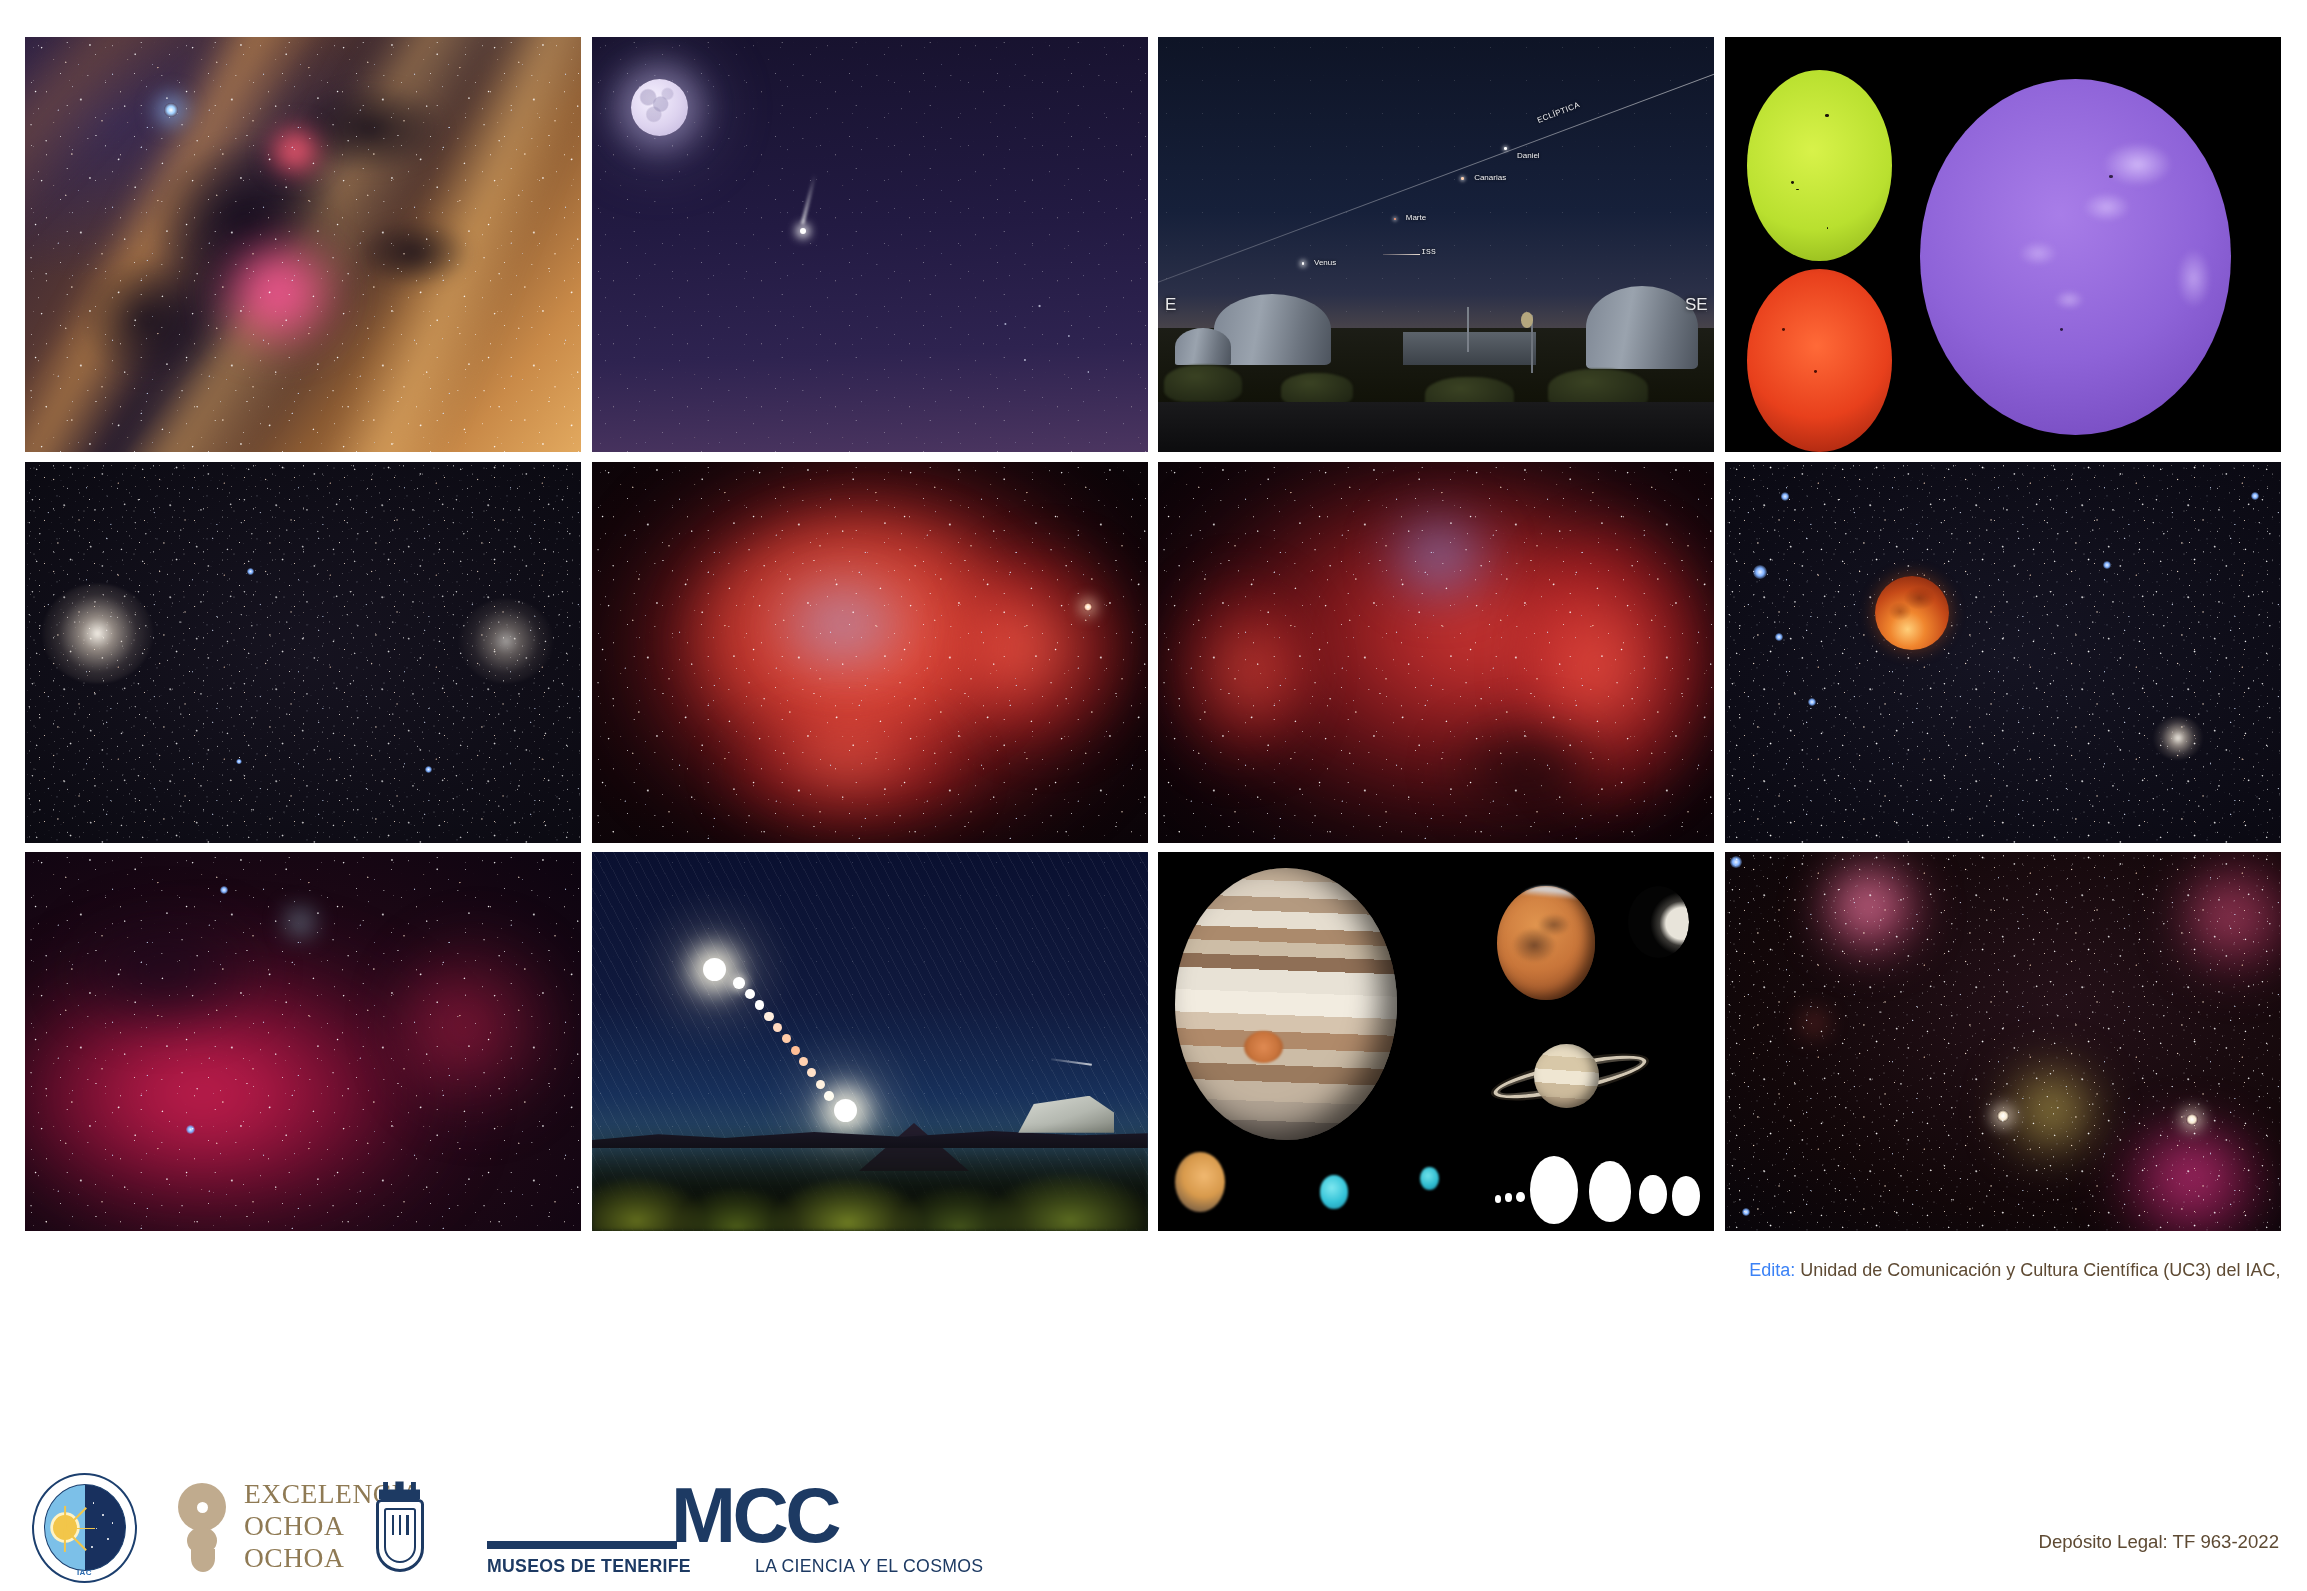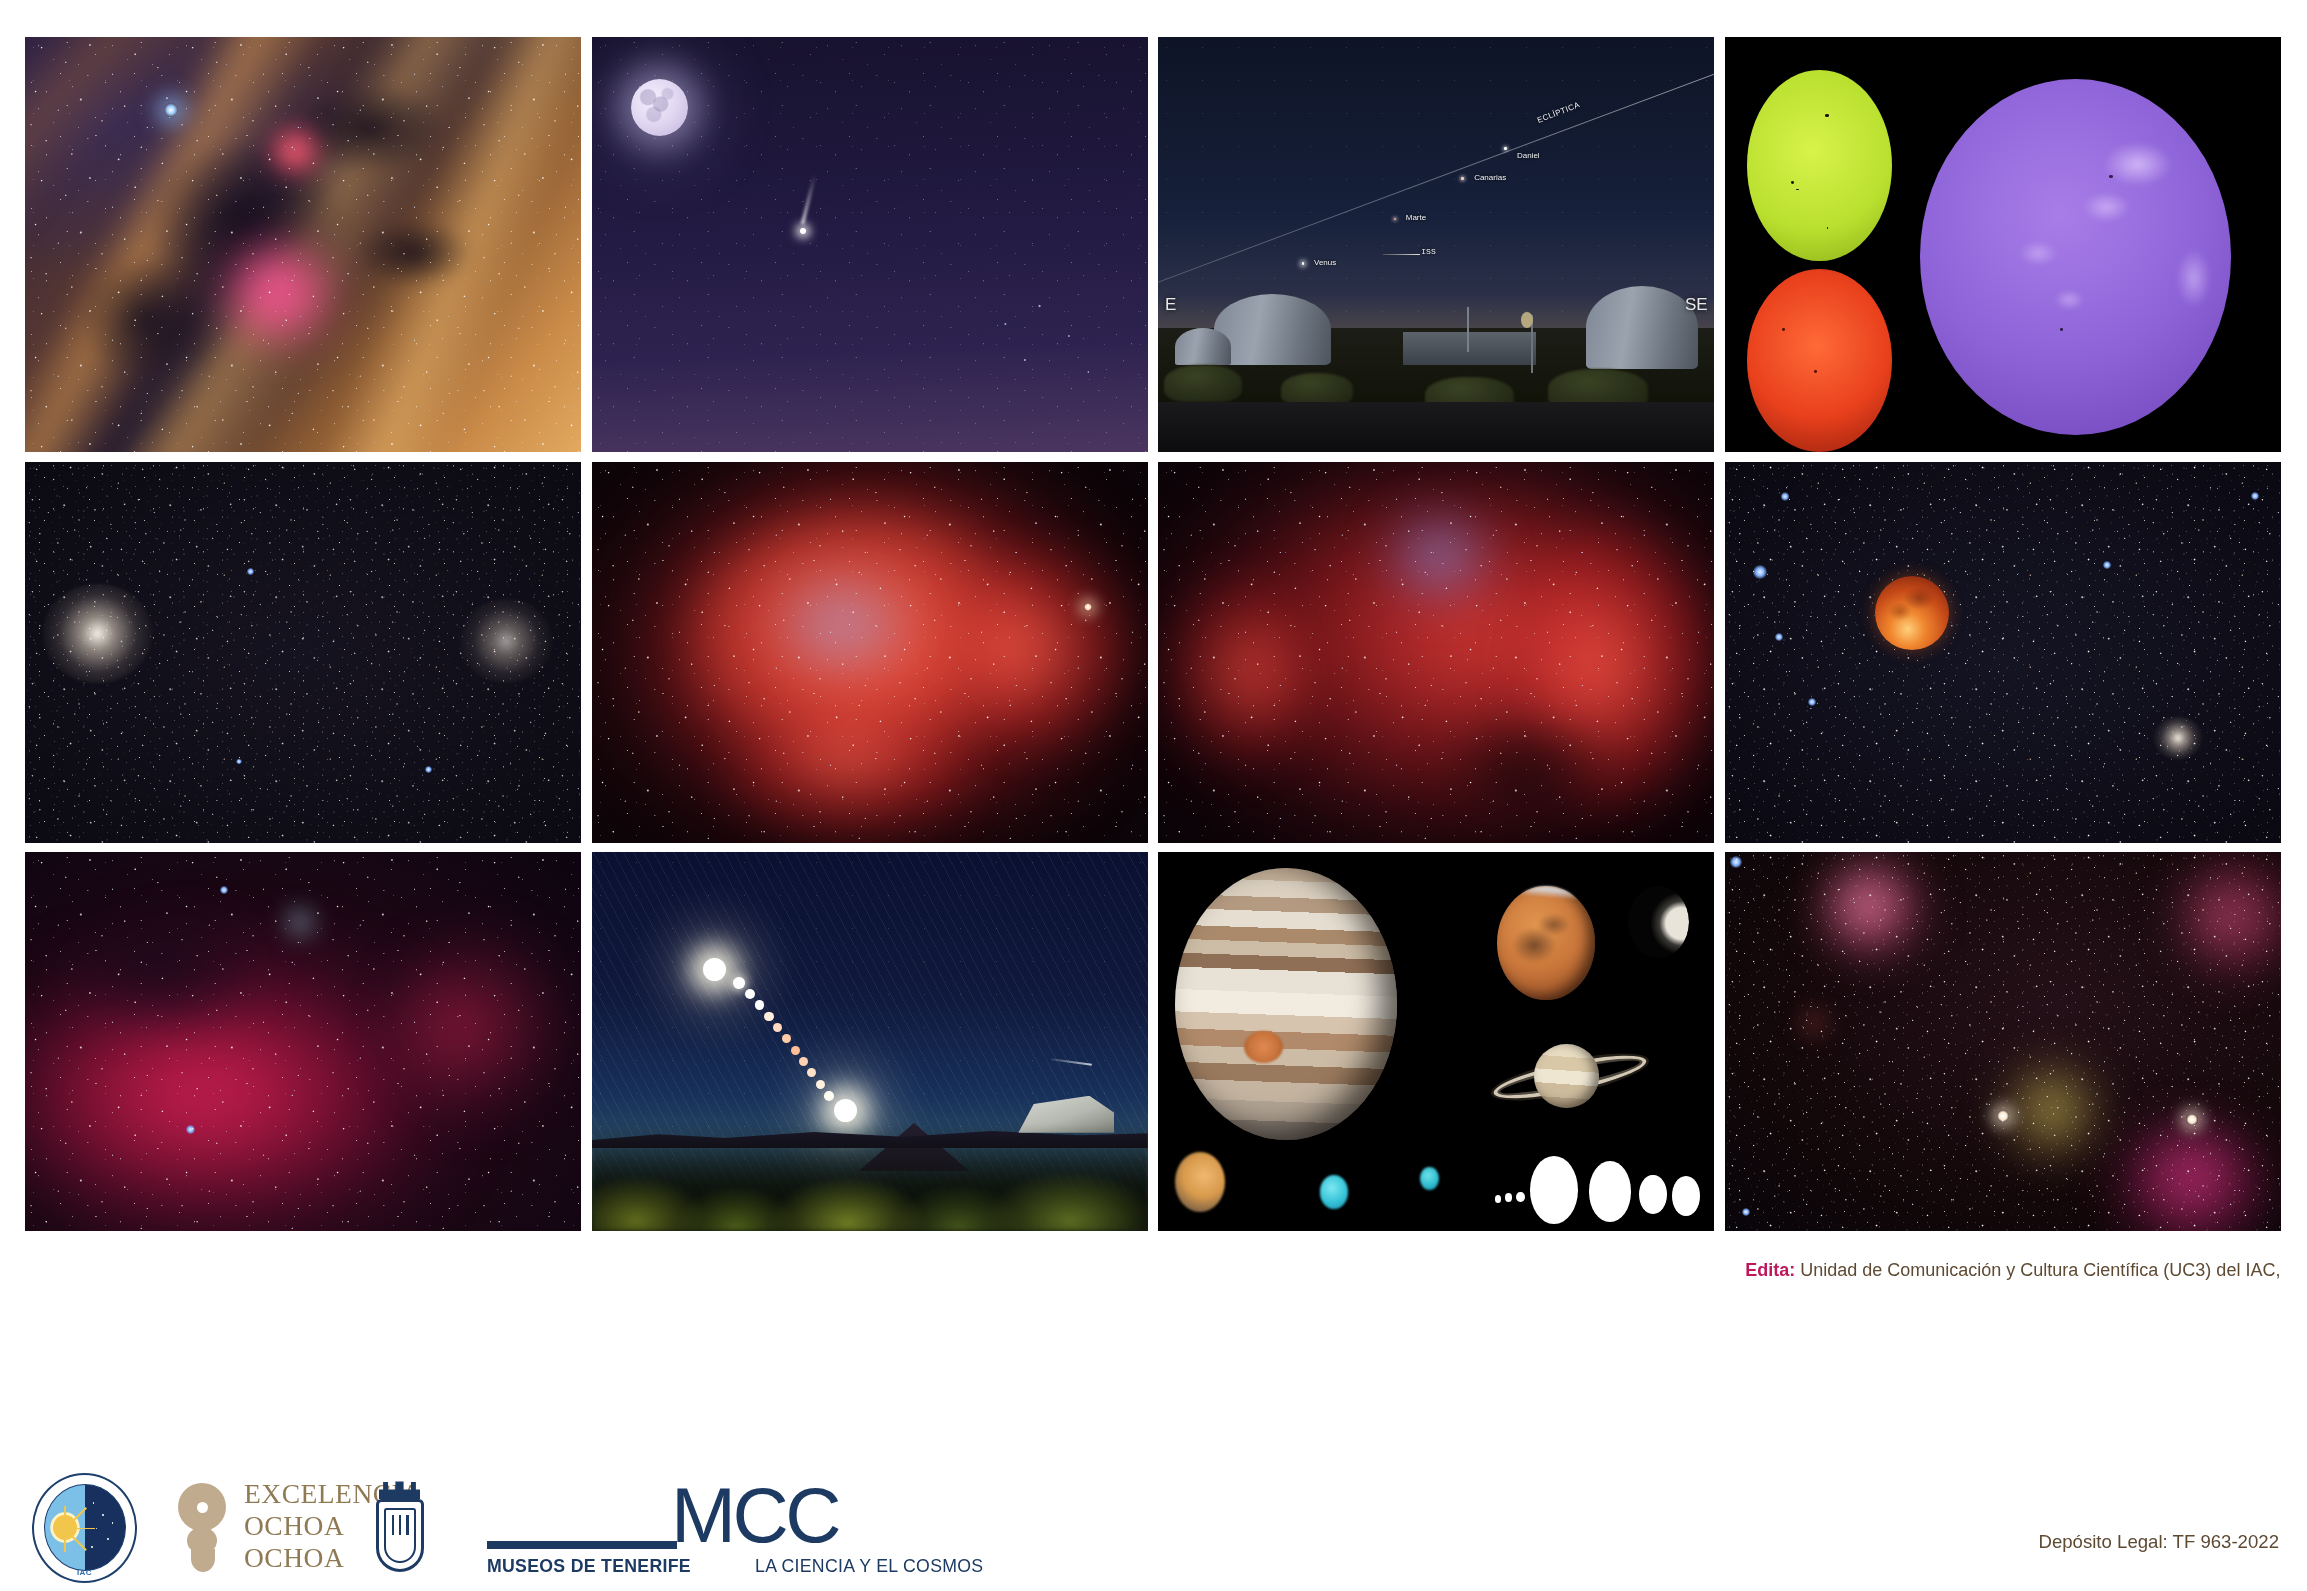--- a/index.html
+++ b/index.html
@@ -342,21 +342,21 @@
   
   .c12 { background: radial-gradient(ellipse at 60% 40%, #241018 0%, #120709 65%, #08050a 100%); }
 
   
   .credits {
     position:absolute; right:26.6px; top:1256px; width:1382px;
     text-align:right; color:#5e4a33; line-height:1.62;
     font-size:18px;
     font-family: "Liberation Sans", sans-serif;
   }
-  .credits b { font-weight:700; color:#be185d; }
+  .credits b { font-weight:400; color:#3b82f6; }
 
   
   .footer { position:absolute; left:0; top:1462px; width:2307px; height:129px; }
 
   .iac-logo { position:absolute; left:32px; top:10.6px; width:105px; height:110px; }
   .iac-oval {
     position:absolute; inset:0; border-radius:50%;
     border: 2.7px solid #1c3f6e; background:#fff;
   }
   .iac-inner {
@@ -420,21 +420,21 @@
     clip-path: polygon(0% 100%, 0% 46%, 10% 46%, 10% 4%, 22% 4%, 22% 46%, 40% 46%, 40% 0%, 60% 0%, 60% 46%, 78% 46%, 78% 4%, 90% 4%, 90% 46%, 100% 46%, 100% 100%);
   }
   .shield-rib {
     position:absolute; top:34px; width:2.7px; height:19.5px; background:#1d3a63;
   }
   .mcc-rule {
     position:absolute; left:115px; top:67px; width:190px; height:8px; background:#1d3a63;
   }
   .mcc-word {
     position:absolute; left:299px; top:3.5px;
-    color:#1d3a63; font-size:78px; font-weight:400; letter-spacing:-3.5px;
+    color:#1d3a63; font-size:78px; font-weight:700; letter-spacing:-3.5px;
     font-family:"Liberation Sans", sans-serif; line-height:.95;
   }
   .mcc-sub1 {
     position:absolute; left:115px; top:82px;
     color:#1d3a63; font-size:17.7px; font-weight:700; letter-spacing:0.3px;
   }
   .mcc-sub2 {
     position:absolute; left:383px; top:82px;
     color:#1d3a63; font-size:17.7px; font-weight:400; letter-spacing:0.3px;
   }

